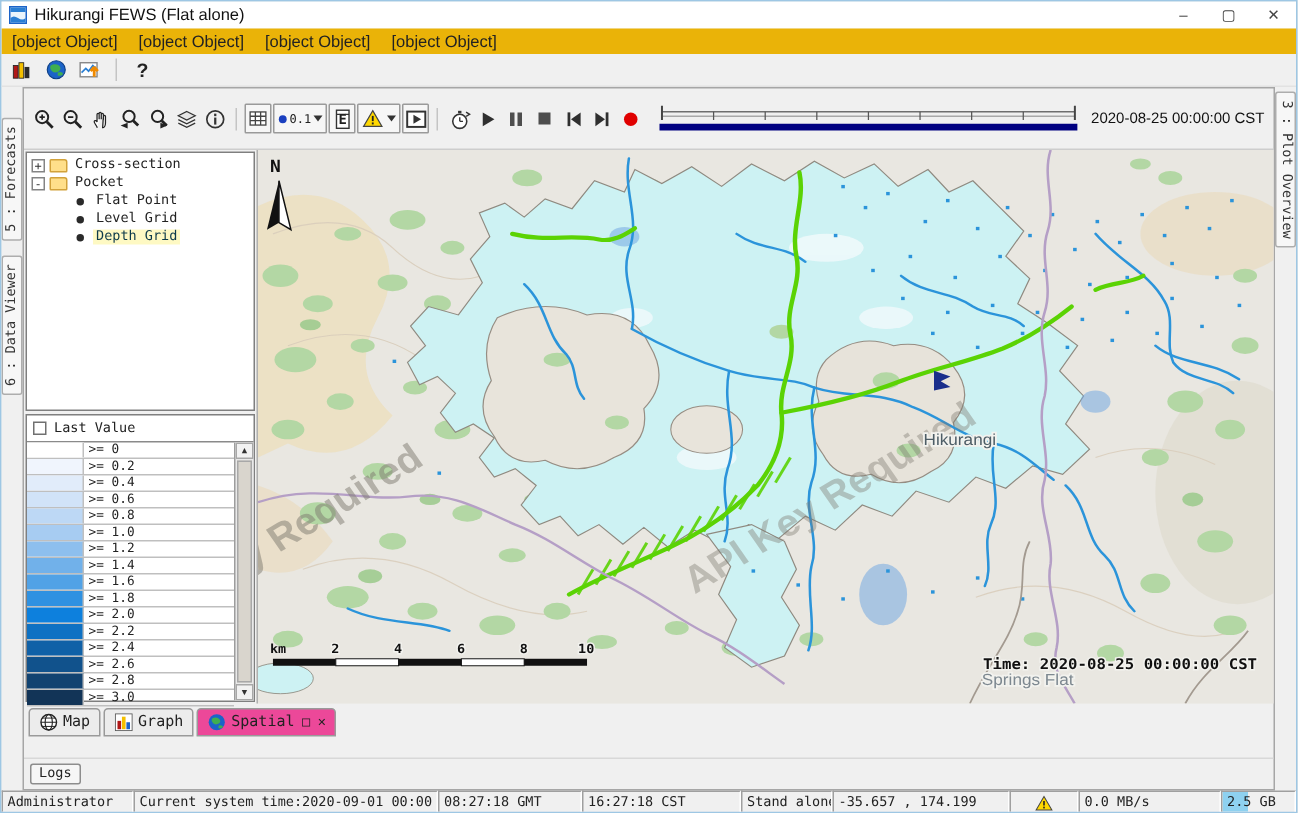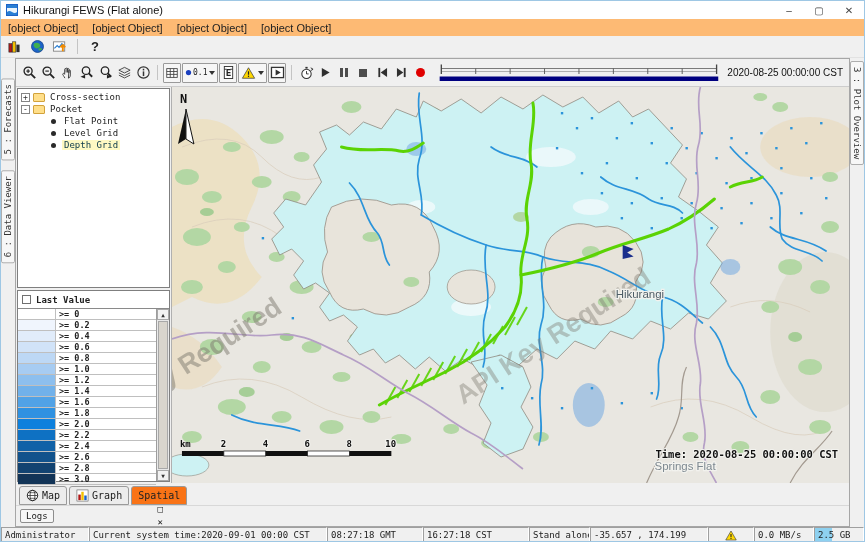--- a/index.html
+++ b/index.html
@@ -5,42 +5,42 @@
   * { box-sizing: border-box; margin: 0; padding: 0; }
   html,body { width:865px; height:542px; overflow:hidden; }
   body { font-family:"Liberation Sans",sans-serif; background:#f0f0f0; border:1px solid #9ec7e4; position:relative; }
 
   
   .titlebar { height:18px; background:#ffffff; display:flex; align-items:center; padding-left:5px; gap:5px; font-size:11px; color:#111; }
   .win-controls { margin-left:auto; display:flex; height:100%; }
   .win-btn { width:30px; display:flex; align-items:center; justify-content:center; font-size:10px; color:#444; }
 
   
-  .menubar { height:17px; background:#fdba74; display:flex; align-items:center; font-size:11px; color:#222; }
+  .menubar { height:17px; background:#eab308; display:flex; align-items:center; font-size:11px; color:#222; }
   .menu-item { padding:1px 7px; cursor:default; }
 
   
   .toolbar-main { height:22px; background:#f0f0f0; display:flex; align-items:center; gap:3px; padding-left:3px; border-bottom:1px solid #e2e2e2; }
   .tbtn { width:20px; height:19px; display:flex; align-items:center; justify-content:center; }
   .vsep { width:1px; height:15px; background:#c4c4c4; margin:0 4px; }
   .help-q { font-weight:bold; font-size:13px; color:#222; }
 
   
   .workrow { display:flex; height:469px; }
   .tabstrip { width:14px; background:#f0f0f0; display:flex; flex-direction:column; align-items:center; }
   .tabstrip.left { padding-top:20px; gap:10px; }
   .tabstrip.right { padding-top:3px; }
   .vtab { font-family:"DejaVu Sans Mono",monospace; font-size:9px; color:#333; background:#f7f7f7; border:1px solid #adadad; padding:5px 1px; border-radius:2px; white-space:nowrap; }
   .vtab.ccw { writing-mode:vertical-rl; transform:rotate(180deg); }
   .vtab.cw  { writing-mode:vertical-rl; }
 
   .workspace { flex:1; display:flex; flex-direction:column; border:1px solid #a6a6a6; background:#f0f0f0; min-width:0; }
 
   
-  .wtoolbar { height:28px; display:flex; align-items:center; padding:0 4px; gap:1px; border-bottom:1px solid #cdcdcd; }
+  .wtoolbar { height:41px; display:flex; align-items:center; padding:0 4px; gap:1px; border-bottom:1px solid #cdcdcd; }
   .mbtn { width:18px; height:20px; display:flex; align-items:center; justify-content:center; }
   .mbtn.boxed { border:1px solid #9a9a9a; background:#f6f6f6; border-radius:1px; }
   .mbtn.wide { width:auto; padding:0 2px; gap:1px; }
   .scale-txt { font-family:"DejaVu Sans Mono",monospace; font-size:8px; color:#222; }
   .caret { width:0; height:0; border-left:3px solid transparent; border-right:3px solid transparent; border-top:4px solid #333; margin-left:1px; }
   .pause-bars { display:flex; gap:2px; } .pause-bars i { width:3px; height:9px; background:#4d4d4d; }
   .stop-sq { width:8px; height:8px; background:#4d4d4d; }
   .rec-dot { width:9px; height:9px; border-radius:50%; background:#e00000; }
   .timeline { flex:1; min-width:180px; height:20px; margin:0 6px 0 8px; }
   .timeline svg { width:100%; height:100%; display:block; }
@@ -53,41 +53,41 @@
   .trow { display:flex; align-items:center; height:12px; padding-left:3px; gap:3px; white-space:nowrap; }
   .trow .expander { width:9px; height:9px; border:1px solid #848484; background:#fff; font-size:8px; line-height:7px; text-align:center; color:#333; flex:0 0 auto; }
   .trow:not(.folder) .expander { visibility:hidden; width:9px; }
   .trow .foldericon { width:12px; height:9px; background:#ffdf8a; border:1px solid #d2a23b; border-radius:1px 2px 1px 1px; flex:0 0 auto; }
   .trow:not(.folder) .foldericon { display:none; }
   .trow .bullet { width:5px; height:5px; border-radius:50%; background:#2a2a2a; margin:0 3px 0 4px; flex:0 0 auto; }
   .trow.lvl1 { padding-left:17px; }
   .trow .tlabel { padding:0 2px; }
   .trow.selected .tlabel { background:#fef9c3; color:#0d3a4a; }
 
-  .legend-panel { height:192px; background:#fff; border:1px solid #7f7f7f; display:flex; flex-direction:column; font-family:"DejaVu Sans Mono",monospace;font-weight:bold; }
+  .legend-panel { height:192px; background:#fff; border:1px solid #7f7f7f; display:flex; flex-direction:column; font-family:"DejaVu Sans Mono",monospace; }
   .legend-header { height:17px; display:flex; align-items:center; gap:5px; padding:0 4px; font-size:9px; color:#222; }
   .checkbox { width:9px; height:9px; border:1px solid #707070; background:#fff; }
   .legend-table { flex:1; display:flex; border-top:1px solid #8a8a8a; min-height:0; }
   .legend-rows { flex:1; display:flex; flex-direction:column; }
   .lrow { flex:1; display:flex; border-bottom:1px solid #bfbfbf; }
   .lrow .swatch { width:38px; border-right:1px solid #bfbfbf; }
   .lrow .lval { flex:1; font-size:8.5px; color:#222; padding-left:3px; display:flex; align-items:center; }
   .legend-scroll { width:13px; background:#e9e9e9; border-left:1px solid #9d9d9d; display:flex; flex-direction:column; }
   .sbtn { height:11px; background:#f2f2f2; border:1px solid #a8a8a8; font-size:6px; color:#333; display:flex; align-items:center; justify-content:center; }
   .sthumb { flex:1; margin:1px; background:#d9d5cd; border:1px solid #a8a8a8; }
 
   .map-area { flex:1; position:relative; background:#e9e7e1; border-left:1px solid #b0b0b0; min-width:0; }
   .map-area svg { position:absolute; inset:0; width:100%; height:100%; }
 
   
   .btabs { height:22px; display:flex; align-items:flex-end; gap:2px; padding-left:3px; }
   .btab { height:19px; display:flex; align-items:center; gap:3px; border:1px solid #9a9a9a; border-radius:3px 3px 0 0; background:#ececec; padding:0 6px; font-family:"DejaVu Sans Mono",monospace; font-size:10px; color:#222; }
-  .btab.active { background:#f97316;flex-direction:column; }
+  .btab.active { background:#ec4899; }
   .btab .tabctl { font-size:9px; font-weight:bold; color:#222; margin-left:2px; }
-  .logsrow { height:21px; display:flex; align-items:center; padding-left:4px; border-top:1px solid #d8d8d8; }
+  .logsrow { height:21px; display:flex; align-items:center; padding-left:4px; border-top:1px solid #d8d8d8;margin-top:14px; }
   .logs-btn { font-family:"DejaVu Sans Mono",monospace; font-size:9px; color:#222; background:#f6f6f6; border:1px solid #8d8d8d; border-radius:2px; padding:1px 5px; }
 
   
   .statusbar { height:16px; display:flex; font-family:"DejaVu Sans Mono",monospace; font-size:9px; color:#222; background:#f0f0f0; }
   .scell { border:1px solid; border-color:#9f9f9f #ffffff #ffffff #9f9f9f; display:flex; align-items:center; padding:0 3px; white-space:nowrap; overflow:hidden; position:relative; }
   .scell.grow { flex:1; }
   .memfill { position:absolute; left:0; top:0; bottom:0; background:#8ed1f0; z-index:0; }
   .memtext { position:relative; z-index:1; }
 </style>
 </head>
@@ -735,18 +735,18 @@
   <span class="scell" style="width:106px">16:27:18 CST</span>
   <span class="scell" style="width:61px">Stand alone</span>
   <span class="scell" style="width:118px">-35.657 , 174.199</span>
   <span class="scell" style="width:46px; justify-content:center">
     <svg width="12" height="11" viewBox="0 0 16 14">
         <path d="M8 1 L15 13 H1 Z" fill="#ffd800" stroke="#444" stroke-width="0.9"></path>
         <rect x="7.3" y="5" width="1.4" height="4" fill="#222"></rect>
         <rect x="7.3" y="10" width="1.4" height="1.6" fill="#222"></rect>
       </svg>
   </span>
-  <span class="scell" style="width:60px">0.0 MB/s</span>
+  <span class="scell" style="width:95px">0.0 MB/s</span>
   <span class="scell" style="width:50px">
     <span class="memfill" style="width: 35%;"></span>
     <span class="memtext">2.5 GB</span>
   </span>
 </div>
 
 </body></html>

